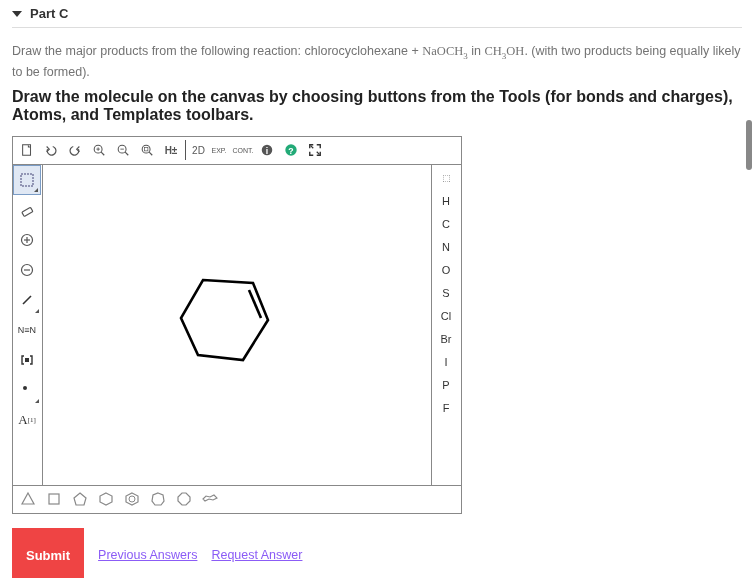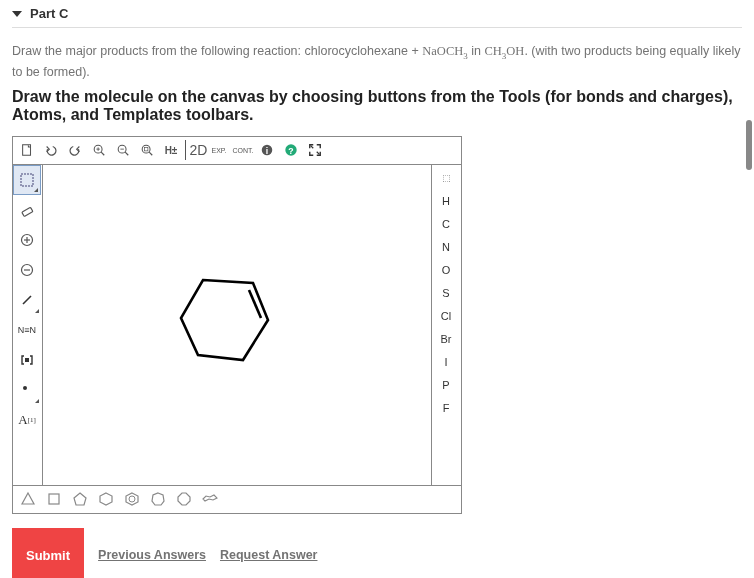--- a/index.html
+++ b/index.html
@@ -23,21 +23,21 @@
 .corner { position: absolute; bottom: 2px; right: 2px; width: 0; height: 0; border-left: 4px solid transparent; border-bottom: 4px solid #555; }
 .canvas-area { flex: 1; position: relative; background: #fff; }
 .molecule { position: absolute; left: 130px; top: 105px; }
 .right-toolbar { width: 30px; border-left: 1.5px solid #888; display: flex; flex-direction: column; padding-top: 2px; }
 .rt-btn { width: 28px; height: 23px; display: flex; align-items: center; justify-content: center; cursor: pointer; font-size: 11px; color: #333; font-family: Arial; }
 .rt-btn.head { color: #777; font-size: 9px; }
 .bottom-toolbar { display: flex; align-items: center; border-top: 1.5px solid #888; height: 28px; padding: 0 6px; gap: 8px; }
 .bt-btn { width: 18px; height: 18px; cursor: pointer; display: flex; align-items: center; justify-content: center; }
 .actions { margin-top: 14px; display: flex; align-items: center; gap: 14px; }
 .submit-btn { background: #ef4444; color: #fff; border: none; padding: 20px 14px; font-size: 13px; cursor: pointer; font-weight: bold; }
-.link { color: #737373; font-size: 12.5px; text-decoration: underline; cursor: pointer; font-weight: bold; }
+.link { color: #8b5cf6; font-size: 12.5px; text-decoration: underline; cursor: pointer; }
 .feedback { margin-top: 14px; border: 1px solid #ccc; padding: 10px 12px; display: flex; align-items: center; gap: 8px; width: 440px; }
 .x-icon { color: #d9534f; font-weight: bold; font-size: 14px; }
 .feedback-text { font-weight: bold; font-size: 12.5px; }
 .scrollbar-ind { position: absolute; right: 2px; top: 120px; width: 6px; height: 50px; background: #888; border-radius: 3px; }
 </style>
 </head>
 <body>
 <div class="container">
 
 <div class="part-header">
@@ -86,21 +86,21 @@
           </svg>
         </div>
     <div class="tb-btn">
           <svg viewBox="0 0 16 16">
             <circle cx="7" cy="7" r="4.5" fill="none" stroke="#555" stroke-width="1.2"></circle>
             <line x1="10.5" y1="10.5" x2="14" y2="14" stroke="#555" stroke-width="1.4"></line>
             <rect x="5" y="5" width="4" height="4" fill="none" stroke="#555" stroke-width="0.8"></rect>
           </svg>
         </div>
     <div class="tb-btn" style="font-weight:bold;font-size:10px;">H±</div>
-    <div class="tb-btn" style="font-size:14px;border-left:1.5px solid #555;padding-left:6px;">2D</div>
+    <div class="tb-btn" style="font-size:10px;border-left:1.5px solid #555;padding-left:6px;">2D</div>
     <div class="tb-btn" style="font-size:7px;">EXP.</div>
     <div class="tb-btn" style="font-size:7px;">CONT.</div>
     <div class="tb-btn">
           <svg viewBox="0 0 16 16">
             <circle cx="8" cy="8" r="6" fill="#555"></circle>
             <text x="8" y="12" text-anchor="middle" fill="#fff" font-size="10" font-weight="bold">i</text>
           </svg>
         </div>
     <div class="tb-btn">
           <svg viewBox="0 0 16 16">

